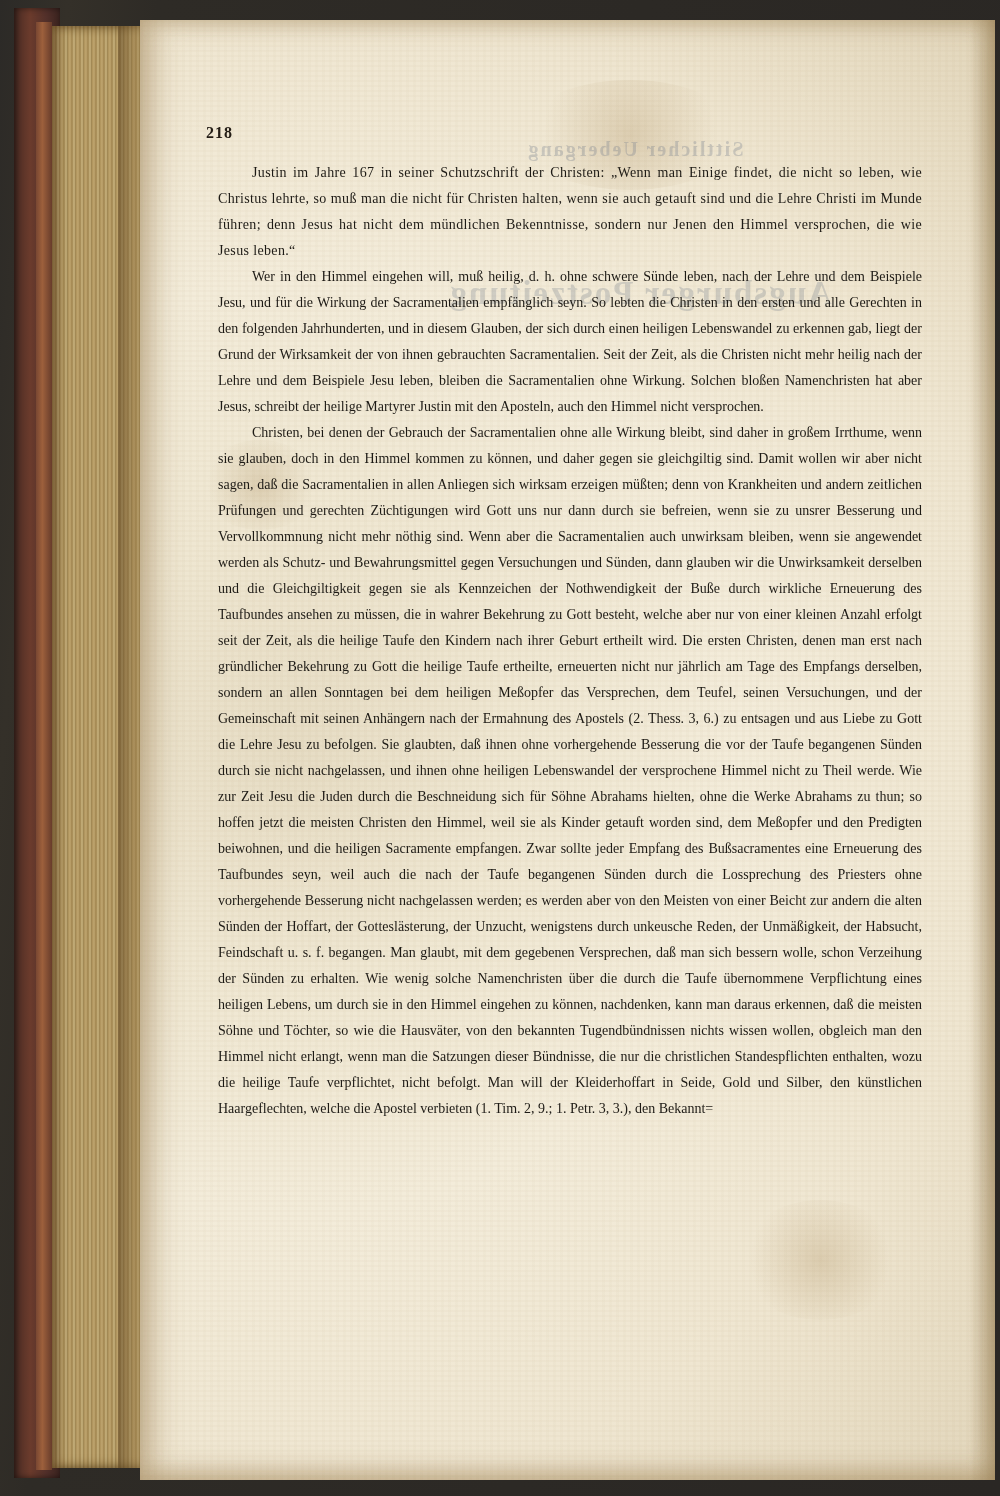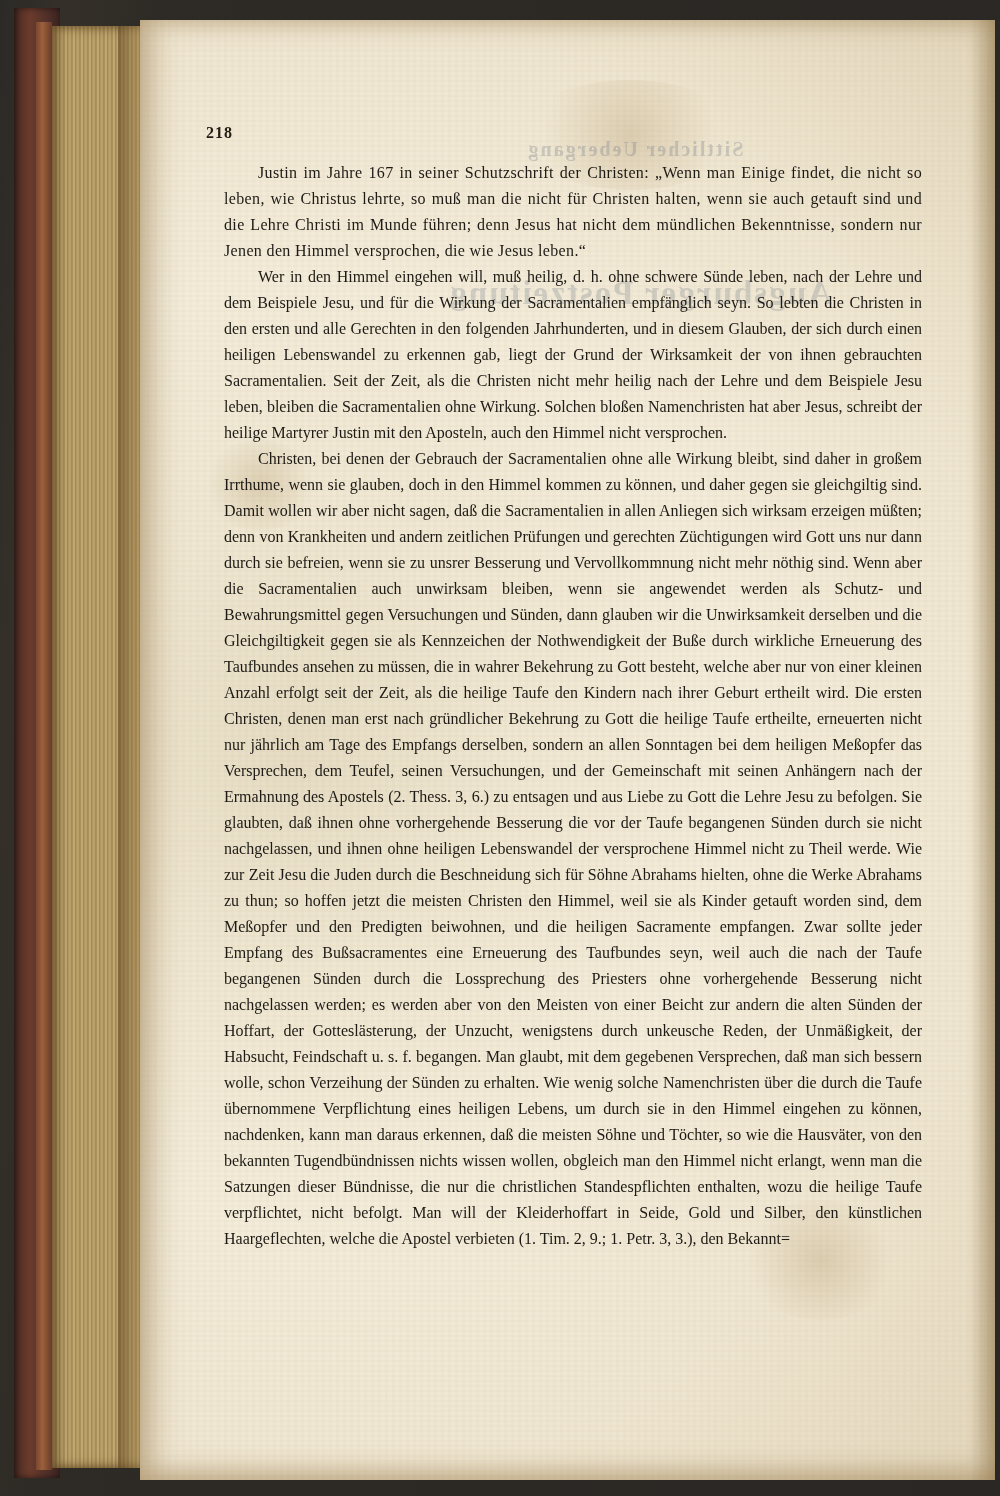--- a/index.html
+++ b/index.html
@@ -139,24 +139,24 @@
     text-align: center;
     color: rgba(105,115,130,.26);
     font-size: 33px;
     font-weight: bold;
     letter-spacing: 2px;
     pointer-events: none;
     transform: scaleX(-1);
     font-family: "Liberation Serif", serif;
   }
   p.para {
-    margin: 0 0 0 18px;
+    margin: 0 0 0 12px;
     text-align: justify;
     text-justify: inter-word;
-    font-size: 16px;
+    font-size: 14px;
     line-height: 26.0px;
     color: #1d1a15;
     text-indent: 34px;
     font-family: "Liberation Serif", serif;
     -webkit-font-smoothing: none;
   }
   p.quote {
     text-indent: 34px;
     letter-spacing: .35px;
   }

